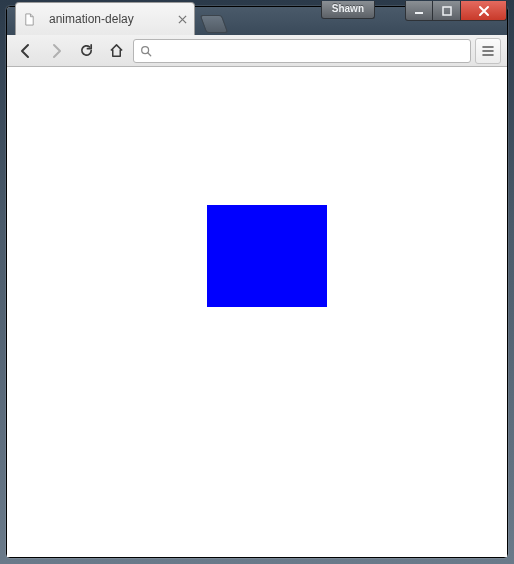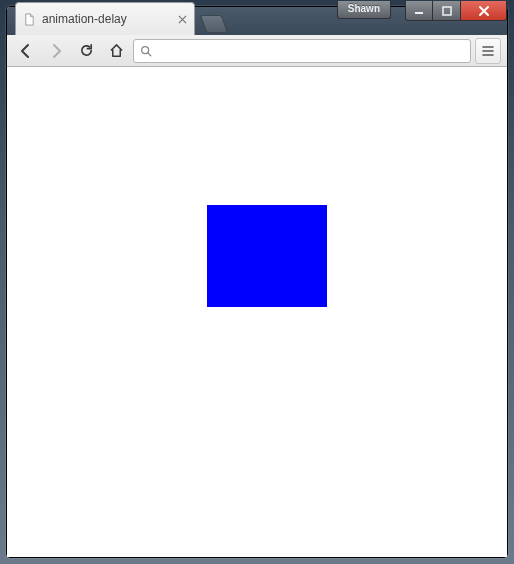--- a/index.html
+++ b/index.html
@@ -13,21 +13,21 @@
     border-radius: 4px;
     background: #fff;
     display: flex; flex-direction: column;
     box-shadow: 0 0 0 1px rgba(255,255,255,0.1);
   }
   .win-buttons {
     position: absolute; top: -6px; right: 0; display: flex; z-index: 20;
     height: 20px;
   }
   .user-chip {
-    position: absolute; top: -6px; right: 116px; z-index: 20;
+    position: absolute; top: -6px; right: 132px; z-index: 20;
     height: 18px; padding: 0 10px;
     background: linear-gradient(180deg,#8a8f94,#5c6167);
     border: 1px solid #2e3237; border-top: none;
     border-radius: 0 0 3px 3px;
     color: #eef1f4; font-size: 10px; line-height: 16px;
     font-weight: 600; text-shadow: 0 -1px 0 rgba(0,0,0,0.4);
   }
   .win-btn {
     height: 20px; border: 1px solid #2e3237; border-top: none;
     display: flex; align-items: center; justify-content: center;
@@ -54,21 +54,21 @@
     position: relative;
     border-radius: 3px 3px 0 0;
   }
   .tab {
     position: relative;
     height: 24px; min-width: 180px;
     background: linear-gradient(180deg,#f6f6f6,#e9e9e9);
     border: 1px solid #9a9a9a; border-bottom: none;
     border-radius: 4px 4px 0 0;
     display: flex; align-items: center;
-    padding: 16px 6px; gap: 6px;
+    padding: 16px 6px; gap: 13px;
     font-size: 12px; color: #444;
   }
   .tab .favicon {
     width: 14px; height: 14px; display:flex; align-items:center; justify-content:center;
   }
   .tab .favicon svg { display:block; }
   .tab .title { flex: 1; white-space: nowrap; overflow: hidden; text-overflow: ellipsis; }
   .tab .close-tab { width:12px; height:12px; display:flex; align-items:center; justify-content:center; color:#777; }
   .newtab {
     margin-left: 8px; margin-bottom: 2px;

